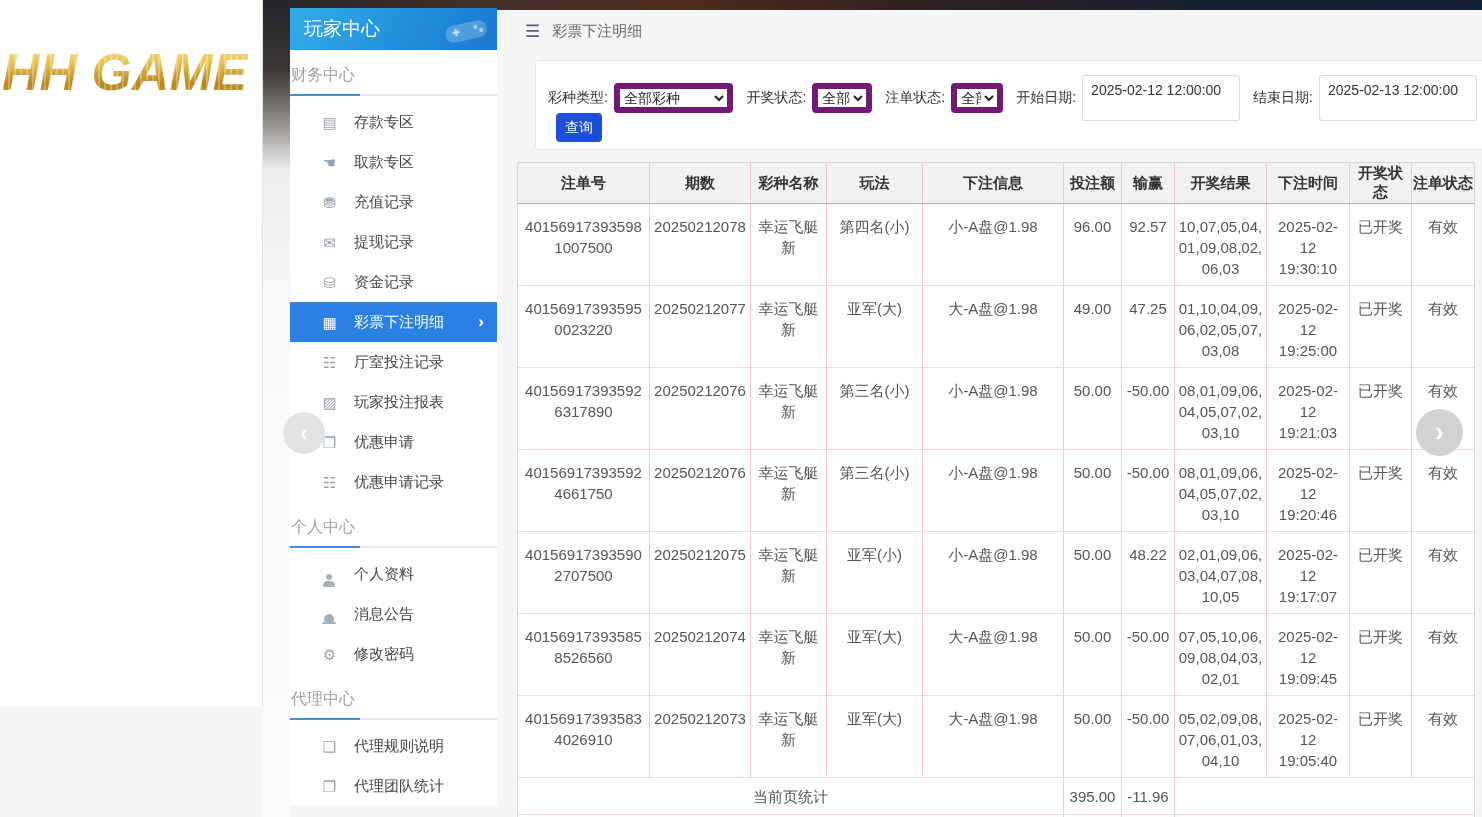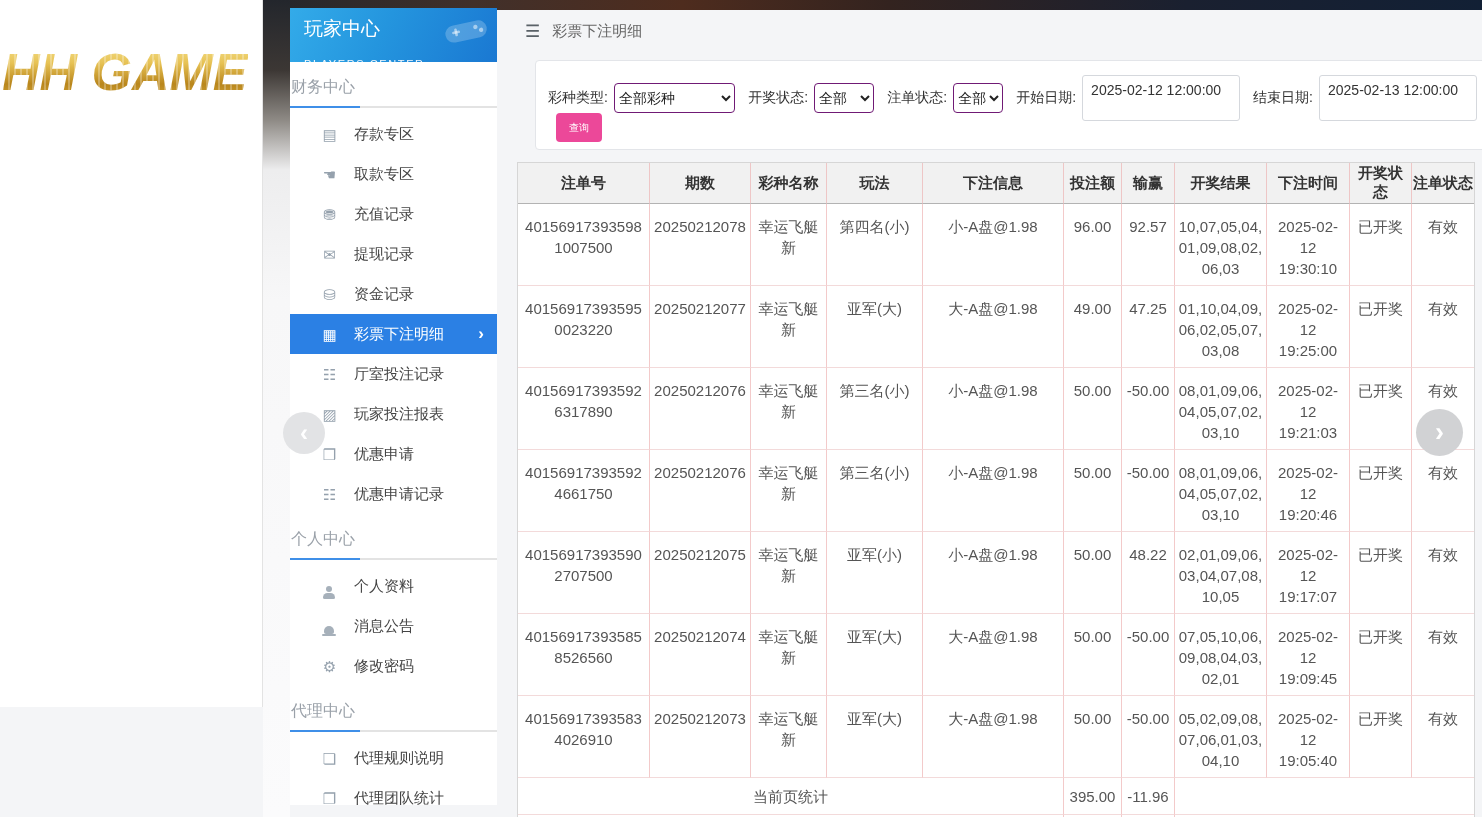--- a/index.html
+++ b/index.html
@@ -18,21 +18,21 @@
     background:repeating-linear-gradient(90deg,rgba(255,255,255,.28) 0 2px,rgba(255,255,255,0) 2px 6px),
                linear-gradient(180deg,#f6e492 0%,#e7c254 35%,#b9861c 70%,#d4a83a 100%);
     -webkit-background-clip:text;background-clip:text;color:transparent}
 
   
   .gutter{position:absolute;left:263px;top:0;width:27px;height:817px;z-index:1;
     background:linear-gradient(180deg,#23262c 0px,#3c3734 70px,#8e8a85 120px,#ededee 170px,#f7f7f8 300px,#fbfbfc 100%)}
 
   
   .sidebar{position:absolute;left:290px;top:8px;width:207px;height:797px;background:#fff;z-index:2}
-  .sb-header{position:relative;height:54px;box-sizing:border-box;padding:8px 0 0 14px;color:#fff;
+  .sb-header{position:relative;height:42px;box-sizing:border-box;padding:8px 0 0 14px;color:#fff;
     background:linear-gradient(115deg,#33abe9 0%,#2495de 45%,#1a78d2 100%)}
   .sb-title{font-size:19px}
   .sb-sub{font-size:11px;letter-spacing:1.6px;margin-top:16px;opacity:.95}
   .gamepad{position:absolute;right:8px;top:9px;transform:rotate(-12deg)}
   .sb-section-title{color:#9aa1a9;font-size:16px;padding:15px 0 8px 1px}
   .sb-underline{height:2px;background:linear-gradient(90deg,#3f8fe8 0 70px,#e3e3e3 70px 100%);margin-bottom:6px}
   .sb-item{position:relative;height:40px;display:flex;align-items:center;color:#444;font-size:15px;cursor:pointer}
   .sb-item .ic{display:inline-block;position:relative;width:17px;margin:0 16px 0 31px;
     color:#95a1ad;font-size:15px;text-align:center;line-height:1}
   .sb-item.active{background:#2b80e4;color:#fff}
@@ -54,27 +54,27 @@
   
   .topbar{position:absolute;left:525px;top:21px;display:flex;align-items:center;z-index:2}
   .hamburger{font-size:17px;color:#5a6268;margin-right:12px;cursor:pointer}
   .page-title{font-size:15px;color:#666}
 
   
   .filter-panel{position:absolute;left:535px;top:60px;width:956px;height:90px;box-sizing:border-box;
     background:#fff;border:1px solid #e3e5e9;border-radius:4px;z-index:2}
   .filter-row{display:flex;align-items:center;padding:14px 0 0 12px;font-size:14px;color:#333}
   .filter-row label{margin-right:6px;white-space:nowrap}
-  .filter-row select{height:30px;border:1px solid #701a75;border-radius:4px;background:#fff;
+  .filter-row select{height:30px;border:6px solid #701a75;border-radius:4px;background:#fff;
     font-size:14px;color:#222;margin-right:13px;font-family:inherit}
   #sel-lottery{width:133px}#sel-draw{width:66px}#sel-order{width:52px}
   .date-input{width:146px;height:28px;border:1px solid #d5d8dd;border-radius:3px;font-size:14px;color:#333;
     padding:0 2px 16px 8px;margin-right:13px;font-family:inherit;background:#fff}
-  .search-btn{position:absolute;left:20px;top:52px;width:46px;height:29px;background:#ec4899;color:#fff;
-    border:none;border-radius:4px;font-size:10px;font-family:Liberation Serif, serif;cursor:pointer}
+  .search-btn{position:absolute;left:20px;top:52px;width:46px;height:29px;background:#1d4ed8;color:#fff;
+    border:none;border-radius:4px;font-size:14px;font-family:Liberation Serif, serif;cursor:pointer}
 
   
   .bet-table{position:absolute;left:517px;top:162px;width:956px;z-index:2;background:#fff;
     border-collapse:separate;border-spacing:0;table-layout:fixed;border:1px solid #d6d6d6}
   .bet-table th{height:41px;background:#f1f1f1;font-size:15px;color:#333;font-weight:bold;
     border-bottom:1px solid #b3b3b3;border-right:1px solid #eec6c6;vertical-align:middle;padding:0 1px;box-sizing:border-box}
   .bet-table th:last-child{border-right:none}
   .bet-table td{border-right:1px solid #f3caca;border-bottom:1px solid #f3dada;font-size:15px;color:#555;
     text-align:center;vertical-align:top;padding:12px 3px 6px;box-sizing:border-box;line-height:1.4;overflow:hidden}
   .bet-table td:last-child{border-right:none}

